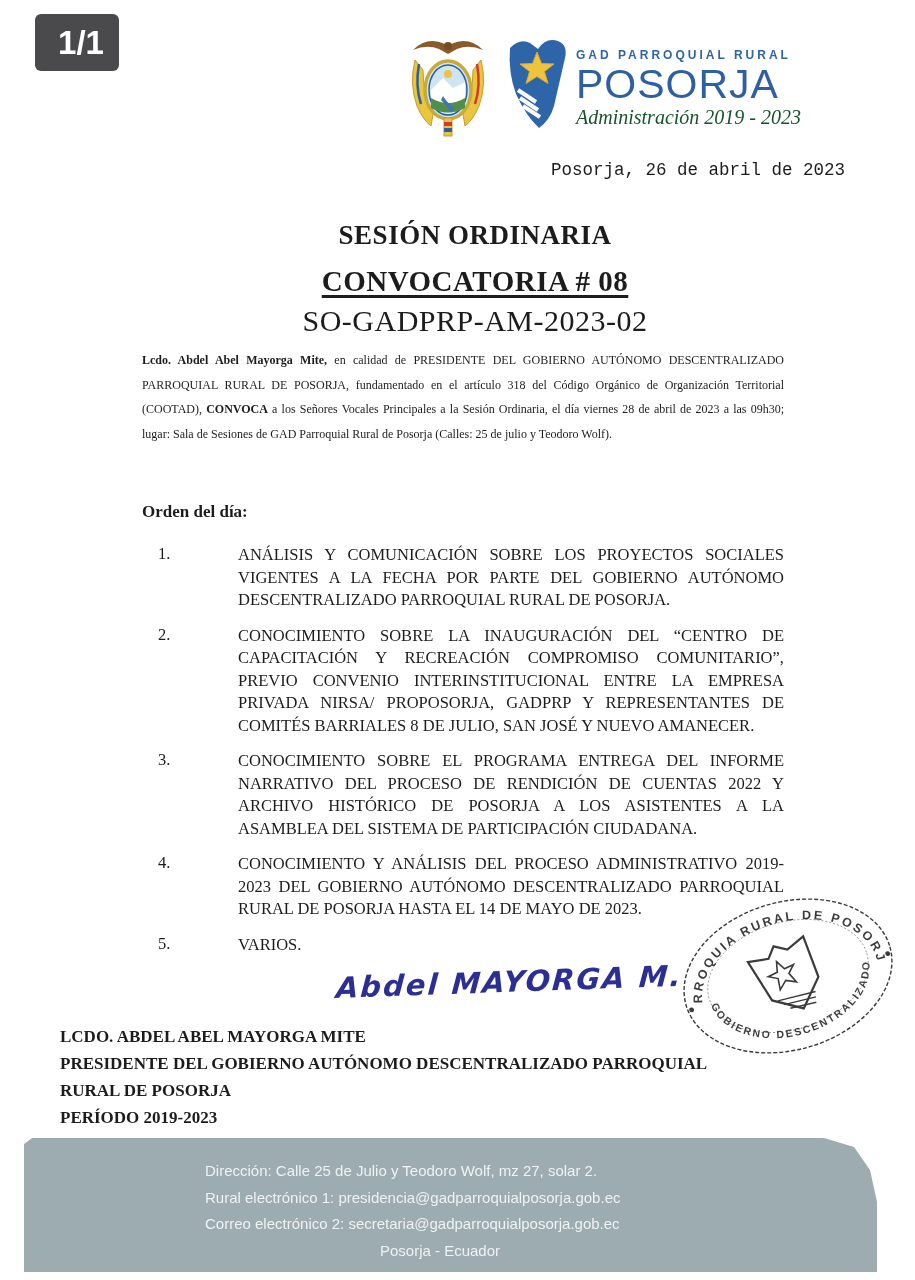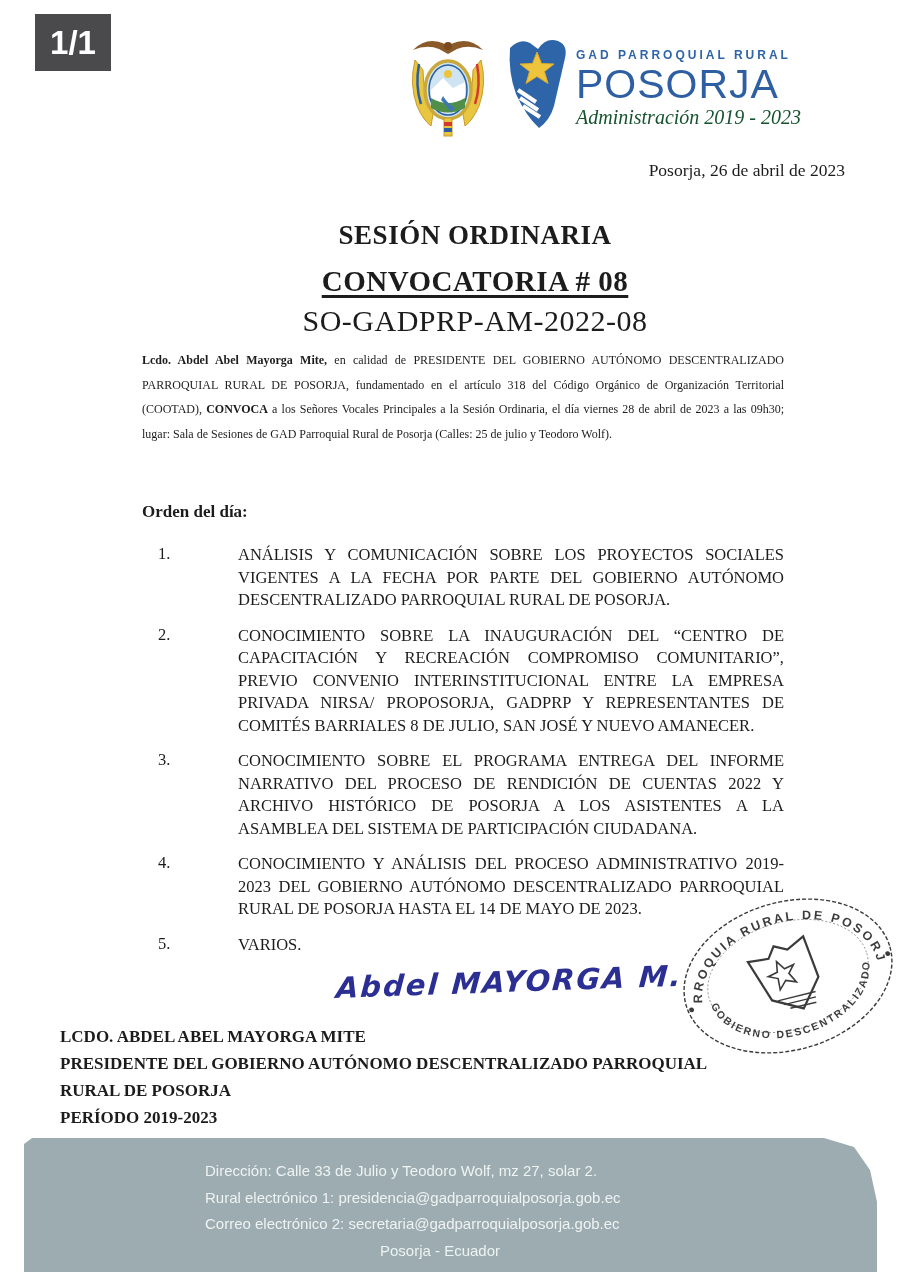--- a/index.html
+++ b/index.html
@@ -1,35 +1,35 @@
 <!DOCTYPE html>
 <html><head>
 <meta charset="utf-8">
 <style>
   html,body{margin:0;padding:0;background:#ffffff;}
   .page{position:relative;width:915px;height:1280px;background:#ffffff;overflow:hidden;
         font-family:"Liberation Serif", serif;color:#1c1c1c;}
 
   
   .page-badge{position:absolute;left:35px;top:14px;width:76px;height:57px;background:#4a4a4d;
-        border-radius:0;color:#fff;font-family:"Liberation Sans",sans-serif;font-weight:bold;
-        font-size:33px;display:flex;align-items:center;justify-content:center;}
+        border-radius:6px;color:#fff;font-family:"Liberation Sans",sans-serif;font-weight:bold;
+        font-size:33px;display:flex;align-items:center;justify-content:center;padding-left:8px;}
 
   
   .coat{position:absolute;left:403px;top:34px;}
   .plogo{position:absolute;left:506px;top:36px;}
   .logo-text{position:absolute;left:576px;top:48px;width:230px;color:#2e64a8;}
   .logo-tagline{font-family:"Liberation Sans",sans-serif;font-weight:bold;font-size:12px;
         letter-spacing:3px;color:#2e64a8;white-space:nowrap;}
   .logo-name{font-family:"Liberation Sans",sans-serif;font-weight:normal;font-size:41px;
         letter-spacing:1px;color:#2e5fa3;line-height:44px;}
   .logo-admin{font-family:"Liberation Serif",serif;font-style:italic;font-weight:normal;
         font-size:20px;color:#14532d;}
 
-  .dateline{position:absolute;top:160px;left:0;width:845px;text-align:right;font-size:17.5px;}
+  .dateline{position:absolute;top:160px;left:0;width:845px;text-align:right;font-size:17.5px;font-family:Liberation Mono, monospace;}
 
   .title-block{position:absolute;left:130px;top:220px;width:690px;text-align:center;}
   .title1{font-size:27px;font-weight:bold;letter-spacing:0.5px;}
   .title2{font-size:29px;font-weight:bold;text-decoration:underline;text-decoration-thickness:2.5px;
         text-underline-offset:4px;margin-top:14px;letter-spacing:0.5px;}
   .title3{font-size:30px;margin-top:6px;letter-spacing:0.5px;}
 
   .para{position:absolute;left:142px;top:348px;width:642px;font-size:12px;line-height:24.6px;
         text-align:justify;}
   .b{font-weight:bold;}
@@ -99,21 +99,21 @@
     <div class="logo-tagline">GAD PARROQUIAL RURAL</div>
     <div class="logo-name">POSORJA</div>
     <div class="logo-admin">Administración 2019 - 2023</div>
   </div>
 
   <div class="dateline">Posorja, 26 de abril de 2023</div>
 
   <div class="title-block">
     <div class="title1">SESIÓN ORDINARIA</div>
     <div class="title2">CONVOCATORIA # 08</div>
-    <div class="title3">SO-GADPRP-AM-2022-08</div>
+    <div class="title3">SO-GADPRP-AM-2023-02</div>
   </div>
 
   <div class="para"><span class="b">Lcdo. Abdel Abel Mayorga Mite,</span><span> en calidad de PRESIDENTE DEL GOBIERNO AUTÓNOMO DESCENTRALIZADO PARROQUIAL RURAL DE POSORJA, fundamentado en el artículo 318 del Código Orgánico de Organización Territorial (COOTAD), </span><span class="b">CONVOCA</span><span> a los Señores Vocales Principales a la Sesión Ordinaria, el día viernes 28 de abril de 2023 a las 09h30; lugar: Sala de Sesiones de GAD Parroquial Rural de Posorja (Calles: 25 de julio y Teodoro Wolf).</span></div>
 
   <div class="agenda-h">Orden del día:</div>
 
   <div class="agenda">
     <div class="item">
       <span class="num">1.</span>
       <span class="txt">ANÁLISIS Y COMUNICACIÓN SOBRE LOS PROYECTOS SOCIALES VIGENTES A LA FECHA POR PARTE DEL GOBIERNO AUTÓNOMO DESCENTRALIZADO PARROQUIAL RURAL DE POSORJA.</span>
@@ -164,20 +164,20 @@
 
   <div class="sig-block">
     <div>LCDO. ABDEL ABEL MAYORGA MITE</div>
     <div>PRESIDENTE DEL GOBIERNO AUTÓNOMO DESCENTRALIZADO PARROQUIAL</div>
     <div>RURAL DE POSORJA</div>
     <div>PERÍODO 2019-2023</div>
   </div>
 
   <div class="footer-band">
     <div class="footer-text">
-      <div>Dirección: Calle 33 de Julio y Teodoro Wolf, mz 27, solar 2.</div>
+      <div>Dirección: Calle 25 de Julio y Teodoro Wolf, mz 27, solar 2.</div>
       <div>Rural electrónico 1: presidencia@gadparroquialposorja.gob.ec</div>
       <div>Correo electrónico 2: secretaria@gadparroquialposorja.gob.ec</div>
       <div class="footer-loc">Posorja - Ecuador</div>
     </div>
   </div>
 
 </div>
 
 </body></html>

